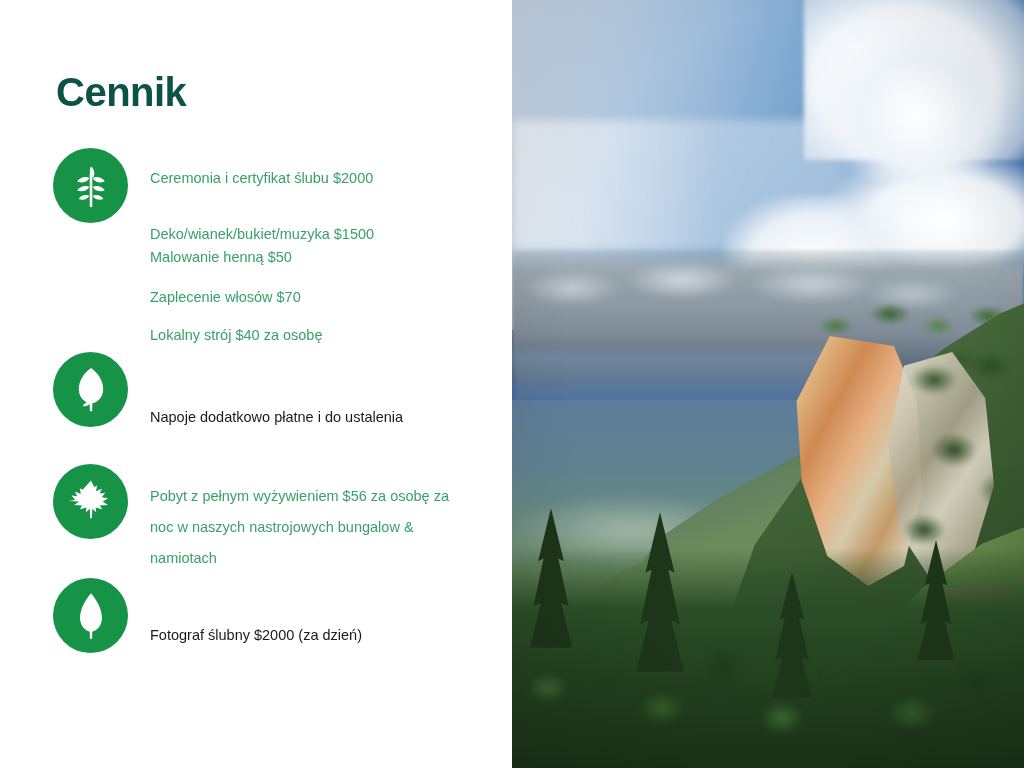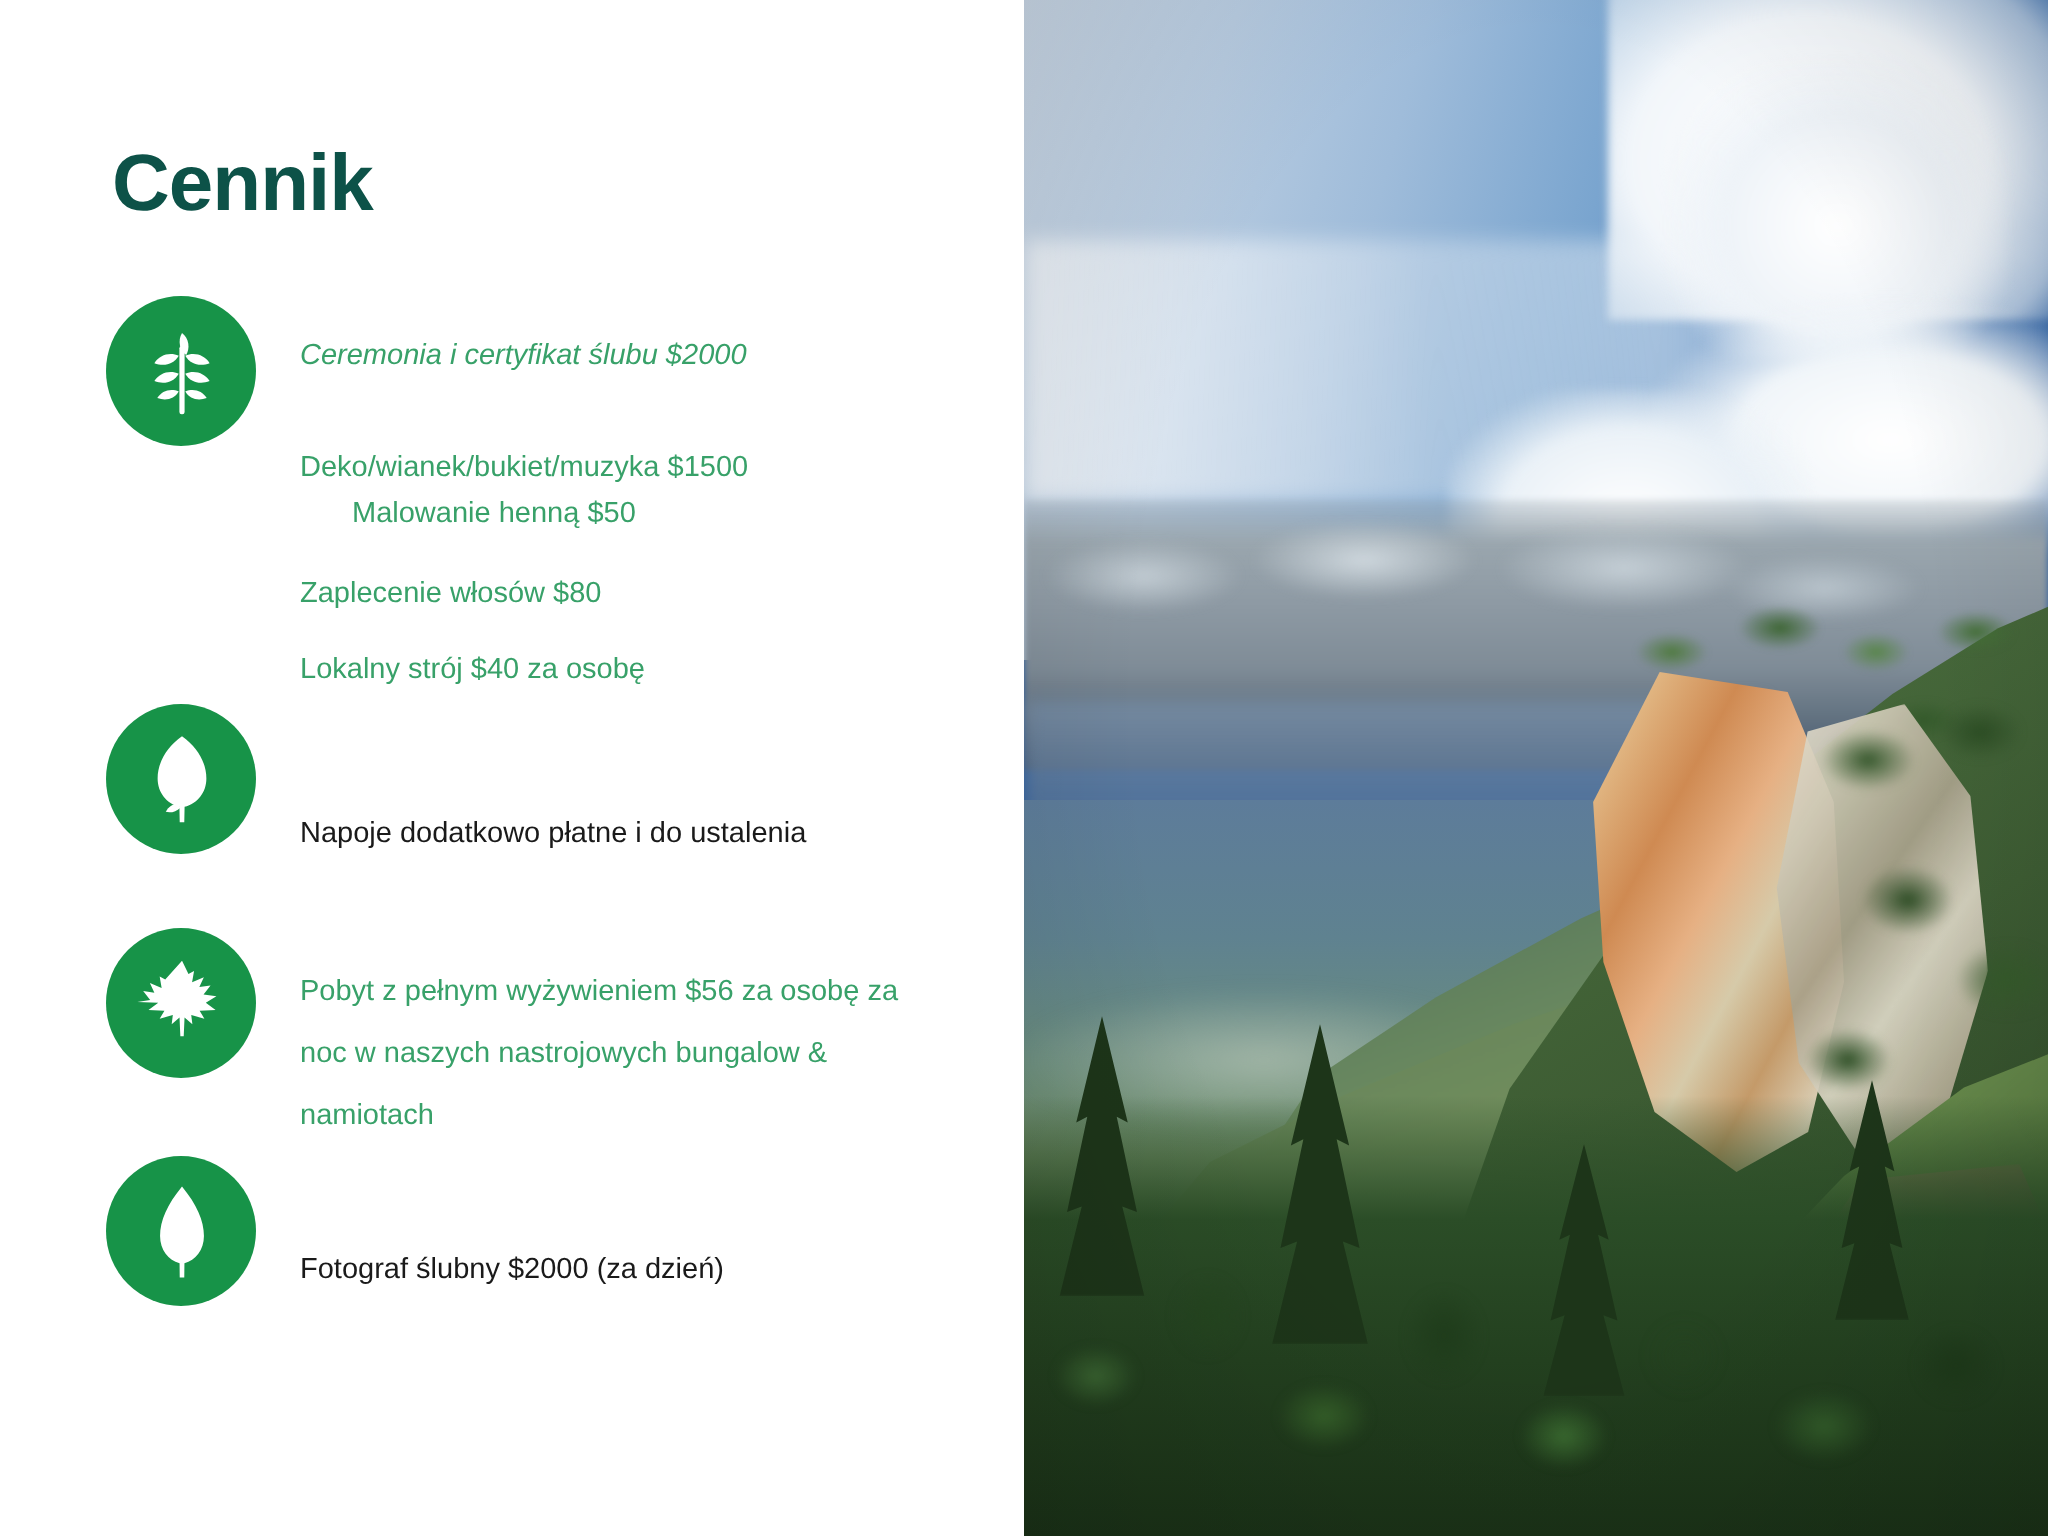--- a/index.html
+++ b/index.html
@@ -57,23 +57,23 @@
     position:absolute;
     left:0;
     font-size:14.5px;
     line-height:26px;
     white-space:nowrap;
   }
   .price-line.wrap { white-space:normal; width:320px; }
   .green { color:#38a169; }
   .dark  { color:#1a1a1a; }
 
-  .ln-0 { top:165px;font-style:italic; }
+  .ln-0 { top:165px; }
   .ln-1 { top:221px; }
-  .ln-2 { top:244px;margin-left:26px; }
+  .ln-2 { top:244px; }
   .ln-3 { top:284px; }
   .ln-4 { top:322px; }
   .ln-5 { top:381px; }
   .ln-6 { top:404px; }
   .ln-7 { top:481px; line-height:31px; }
   .ln-8 { top:622px; }
 
   
   .photo {
     position:relative;
@@ -322,21 +322,21 @@
         <g fill="#ffffff">
           <path d="M32 4c9 11 13.5 21 13.5 30.5 0 8.6-5.2 15-12 16.8l-.1 8.7h-2.8l-.1-8.7c-6.8-1.8-12-8.2-12-16.8C18.5 25 23 15 32 4z"></path>
         </g>
       </svg>
     </div>
 
     <div class="text-col">
       <div class="price-line ln-0 green">Ceremonia i certyfikat ślubu $2000</div>
       <div class="price-line ln-1 green">Deko/wianek/bukiet/muzyka  $1500</div>
       <div class="price-line ln-2 green">Malowanie henną $50</div>
-      <div class="price-line ln-3 green">Zaplecenie włosów $80</div>
+      <div class="price-line ln-3 green">Zaplecenie włosów $70</div>
       <div class="price-line ln-4 green">Lokalny strój $40 za osobę</div>
       <div class="price-line ln-6 dark">Napoje dodatkowo płatne i do ustalenia</div>
       <div class="price-line ln-7 green wrap">Pobyt z pełnym wyżywieniem $56 za osobę za noc w naszych nastrojowych bungalow &amp; namiotach</div>
       <div class="price-line ln-8 dark">Fotograf ślubny $2000 (za dzień)</div>
     </div>
   </div>
 
   <div class="photo">
     <div class="sky"></div>
     <div class="cirrus"></div>

